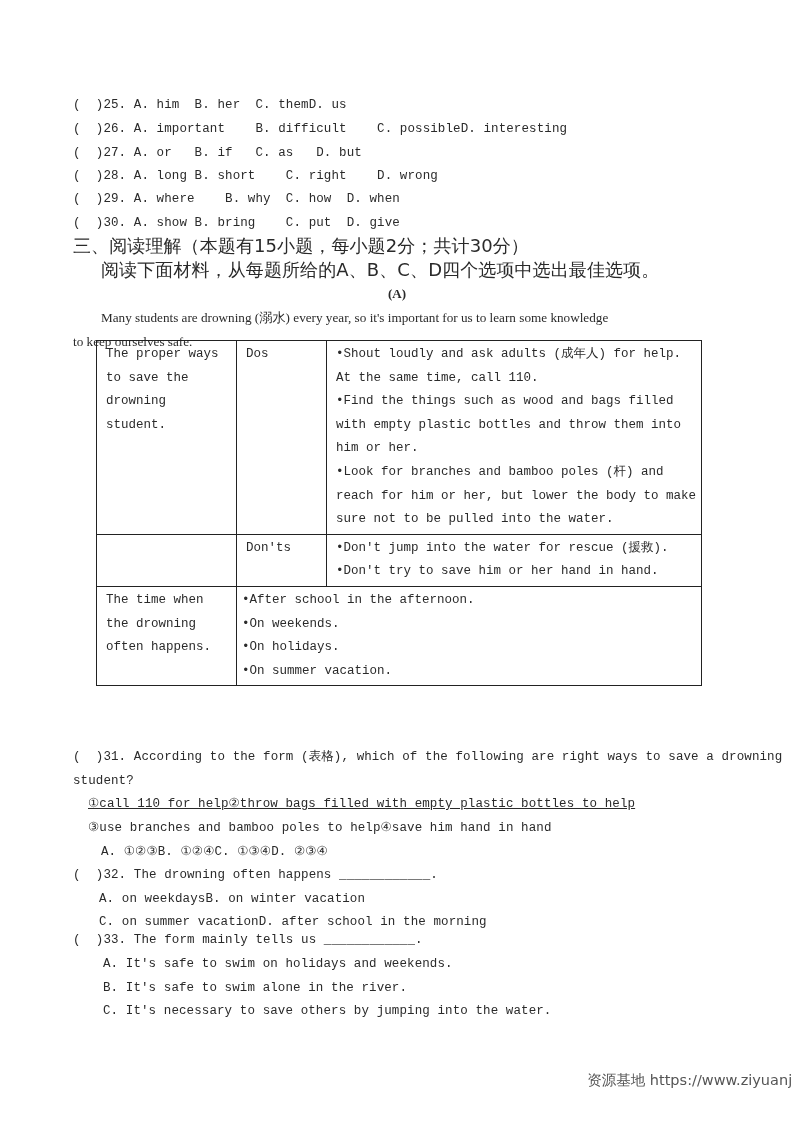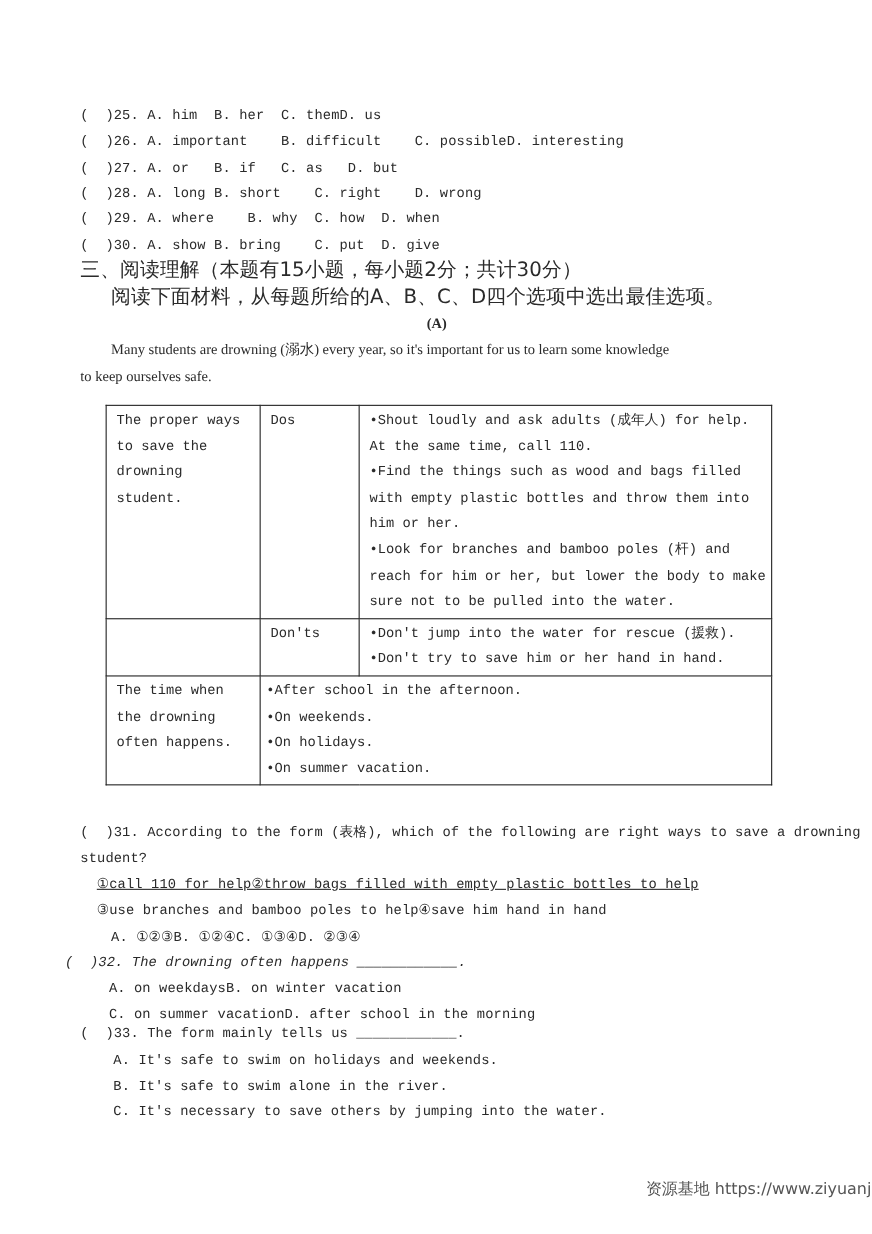--- a/index.html
+++ b/index.html
@@ -1,21 +1,21 @@
 <!DOCTYPE html>
 <html><head>
 <meta charset="utf-8">
 <style>
   html, body { margin:0; padding:0; background:#ffffff; }
   body { width:793px; height:1122px; position:relative; overflow:hidden;
          font-family: "Liberation Mono", "DejaVu Sans Mono", monospace; color:#2a2a2a; }
   .line { position:absolute; font-size:12.5px; line-height:16px; white-space:pre; letter-spacing:0.1px; }
   .serif { font-family: "Liberation Serif", "DejaVu Serif", serif; font-size:13px; letter-spacing:0; }
   .cn { font-family: "DejaVu Sans", sans-serif; font-size:18px; }
-  table.form { position:absolute; left:96px; top:368px; width:606px; border-collapse:collapse; }
+  table.form { position:absolute; left:96px; top:340px; width:606px; border-collapse:collapse; }
   table.form td { border:1.3px solid #222; vertical-align:top; padding:2px 3px 2px 9px;
                   font-family:"Liberation Mono","DejaVu Sans Mono",monospace; font-size:12.5px; line-height:23.6px; color:#2a2a2a; }
   table.form td.c1 { width:127px; }
   table.form td.c2 { width:77px; }
   .bullet-item { display:block; white-space:normal; }
   .footer { position:absolute; top:1071px; left:6px; width:793px; text-align:right;
             font-family:"DejaVu Sans", sans-serif; font-size:14.5px; color:#555;margin-left:46px; }
 </style>
 </head>
 <body>
@@ -63,21 +63,21 @@
   </tr>
 </tbody>
   </table>
 
 <div class="line" style="left:73px;top:749px;">(  )31. According to the form (表格), which of the following are right ways to save a drowning</div>
 <div class="line" style="left:73px;top:773px;">student?</div>
 <div class="line" style="left:88px;top:796px;text-decoration:underline;">①call 110 for help②throw bags filled with empty plastic bottles to help</div>
 <div class="line" style="left:88px;top:820px;">③use branches and bamboo poles to help④save him hand in hand</div>
 <div class="line" style="left:101px;top:844px;">A. ①②③B. ①②④C. ①③④D. ②③④</div>
 
-<div class="line" style="left:59px;top:867px;font-style:italic;">(  )32. The drowning often happens ____________.</div>
+<div class="line" style="left:73px;top:867px;">(  )32. The drowning often happens ____________.</div>
 <div class="line" style="left:99px;top:891px;">A. on weekdaysB. on winter vacation</div>
 <div class="line" style="left:99px;top:914px;">C. on summer vacationD. after school in the morning</div>
 
 <div class="line" style="left:73px;top:932px;">(  )33. The form mainly tells us ____________.</div>
 <div class="line" style="left:103px;top:956px;">A. It's safe to swim on holidays and weekends.</div>
 <div class="line" style="left:103px;top:980px;">B. It's safe to swim alone in the river.</div>
 <div class="line" style="left:103px;top:1003px;">C. It's necessary to save others by jumping into the water.</div>
 
 <div class="footer">资源基地 https://www.ziyuanjidi.com</div>
 

